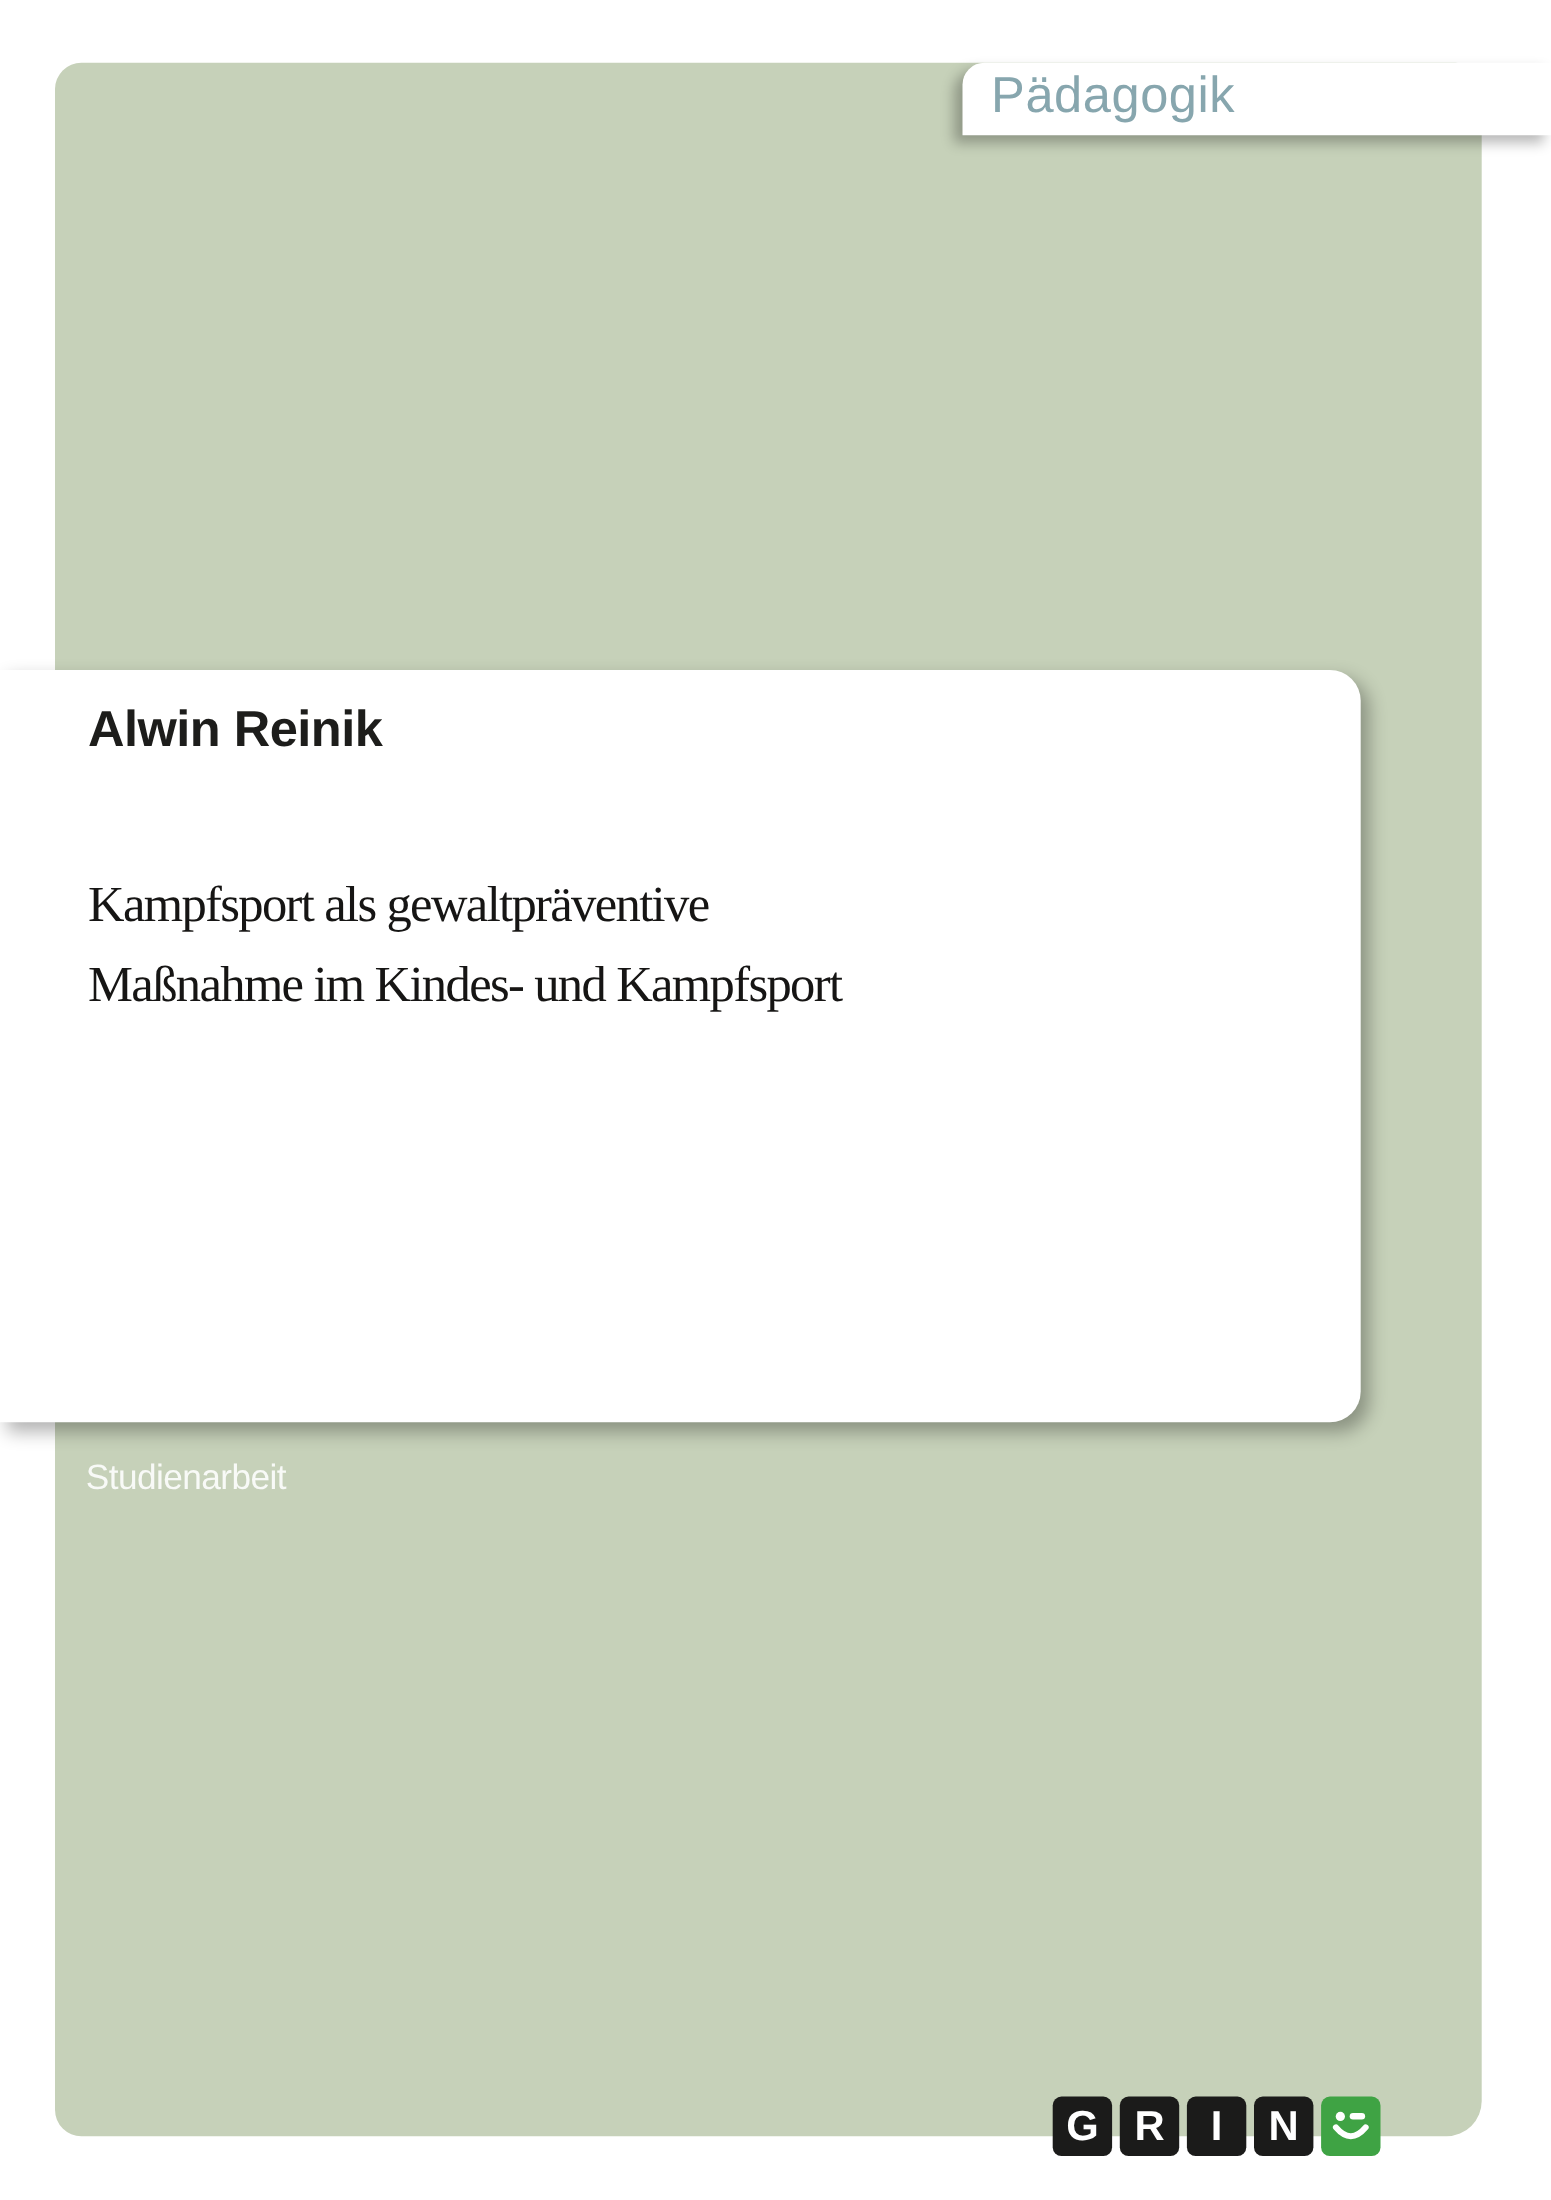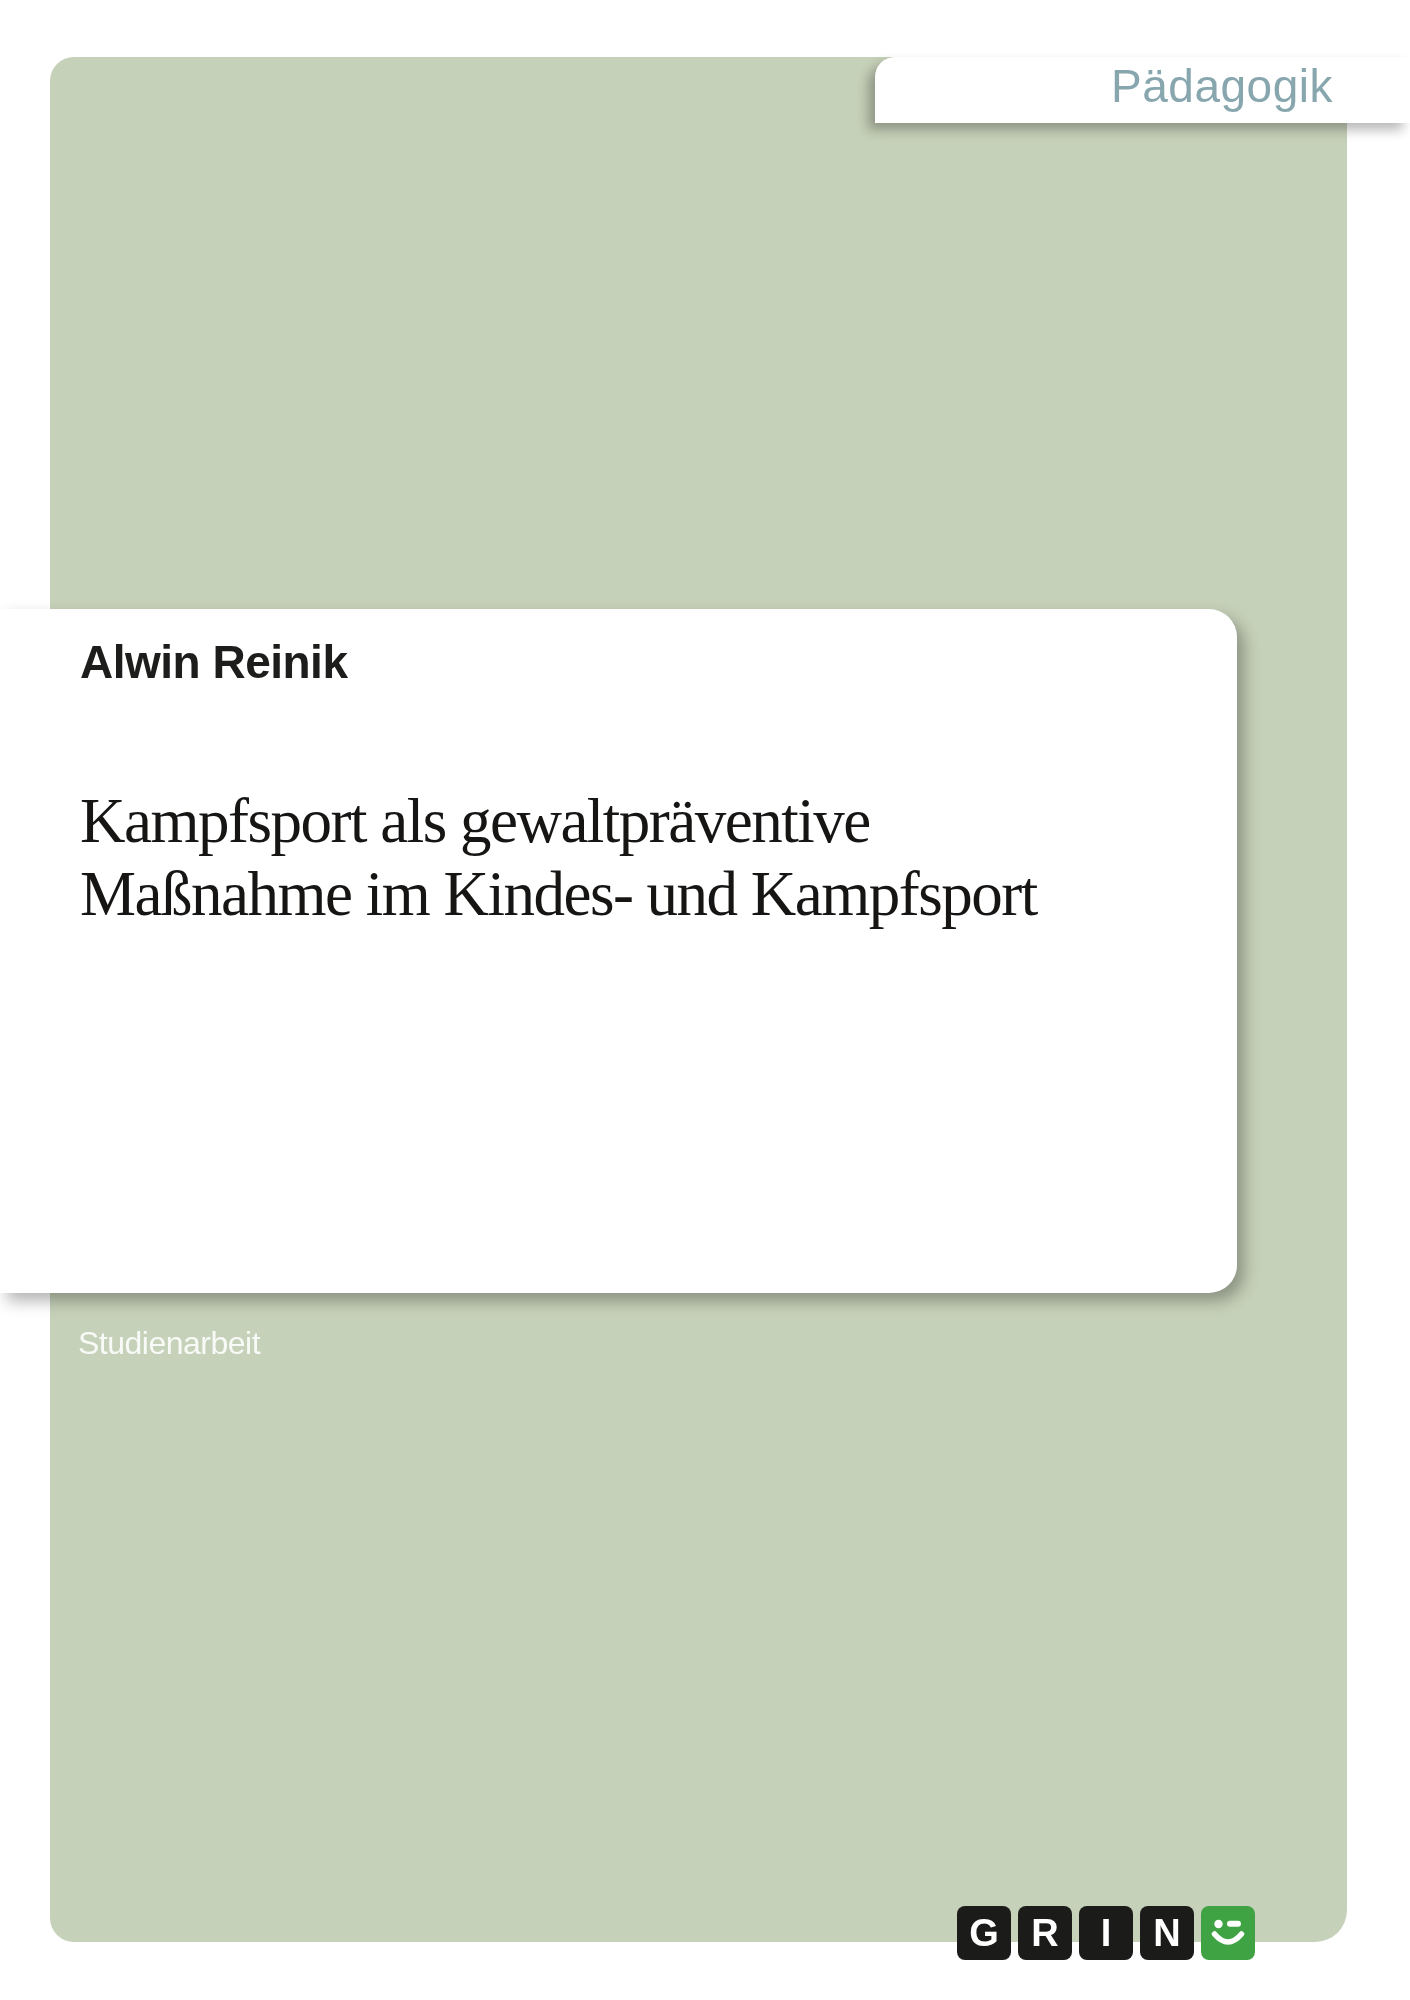--- a/index.html
+++ b/index.html
@@ -26,23 +26,24 @@
     position: absolute;
     left: 875px;
     top: 57px;
     right: 0;
     height: 66px;
     background: #ffffff;
     border-top-left-radius: 20px;
     box-shadow: -7px 7px 12px rgba(0,0,0,0.28);
     display: flex;
     align-items: center;
-    justify-content: flex-end;
+    justify-content: flex-start;
     padding-right: 77px;
     box-sizing: border-box;
+    padding-left: 26px;
   }
   .category-label {
     font-size: 46px;
     color: #87a6ae;
     letter-spacing: 0.5px;
     position: relative;
     top: -4px;
     white-space: nowrap;
   }
   
@@ -66,21 +67,21 @@
     color: #1d1d1b;
     line-height: 1;
     letter-spacing: -0.5px;
     white-space: nowrap;
   }
   .book-title {
     position: absolute;
     left: 80px;
     top: 176px; 
     font-family: "Liberation Serif", serif;
-    font-size: 63px;
+    font-size: 46px;
     line-height: 73px;
     letter-spacing: -1.5px;
     color: #161514;
     white-space: nowrap;
   }
   
   .document-type-badge {
     position: absolute;
     left: 78px;
     top: 1327px;

